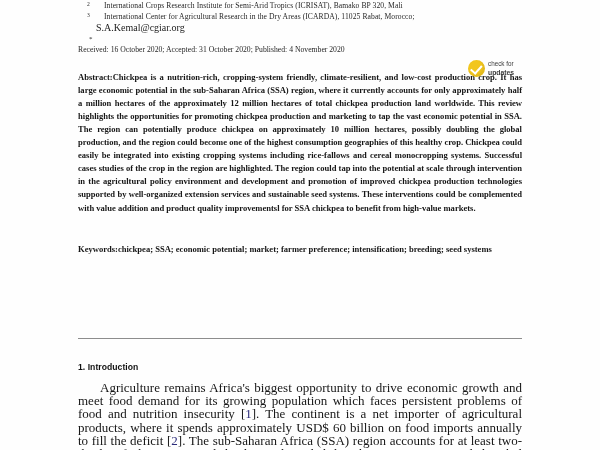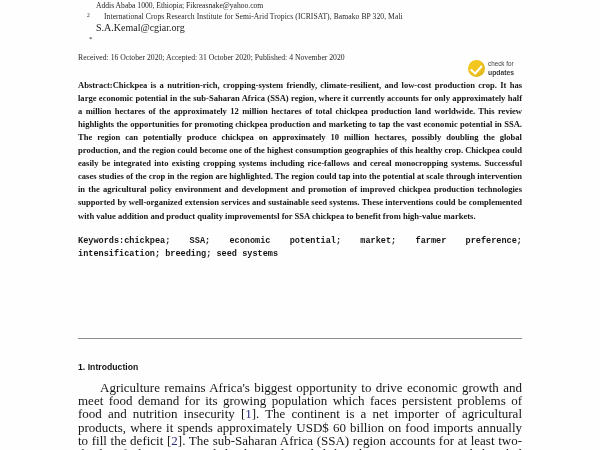--- a/index.html
+++ b/index.html
@@ -58,21 +58,21 @@
   .affil-first {
     padding-left: 18px;
     font-size: 7.6px;
     line-height: 11.2px;
   }
 
   
   .dates {
     font-size: 7.7px;
     line-height: 11px;
-    margin-top: 18px;
+    margin-top: 10px;
     padding-left: 0px;
     color: #1f1f1f;
   }
 
   
   .badge {
     position: absolute;
     left: 468px;
     top: 57px;
     width: 66px;
@@ -128,27 +128,26 @@
     font-weight: bold;
   }
   .abstract .lead {
     font-weight: bold;
   }
   .abstract-body {
     font-weight: bold;
   }
 
   .keywords {
-    margin-top: 12px;
+    margin-top: 28px;
     font-size: 8.55px;
     line-height: 13.1px;
     text-align: justify;
     color: #161616;
     font-weight: bold;
-    font-family: Liberation Mono, monospace;
   }
   .kw-lead { font-weight: bold; }
 
   
   .divider {
     position: absolute;
     left: 78px;
     top: 338px;
     width: 444px;
     height: 0;
@@ -181,27 +180,30 @@
     color: #2c2c7a;
   }
 </style>
 </head>
 <body>
 
 <div class="page">
 
   <div class="content">
 
-    <div class="affil-first">Addis Ababa 1000, Ethiopia; Fikreasnake@yahoo.com</div>
 
     <div class="affil-row">
       <span class="affil-marker">2</span>
       <span>International Crops Research Institute for Semi-Arid Tropics (ICRISAT), Bamako BP 320, Mali</span>
     </div>
 
+    <div class="affil-row">
+      <span class="affil-marker">3</span>
+      <span>International Center for Agricultural Research in the Dry Areas (ICARDA), 11025 Rabat, Morocco;</span>
+    </div>
 
     <div class="affil-cont">S.A.Kemal@cgiar.org</div>
 
     <div class="affil-row">
       <span class="affil-marker bullet">*</span>
     </div>
 
     <div class="dates">Received: 16 October 2020; Accepted: 31 October 2020; Published: 4 November 2020</div>
 
     <div class="abstract">

